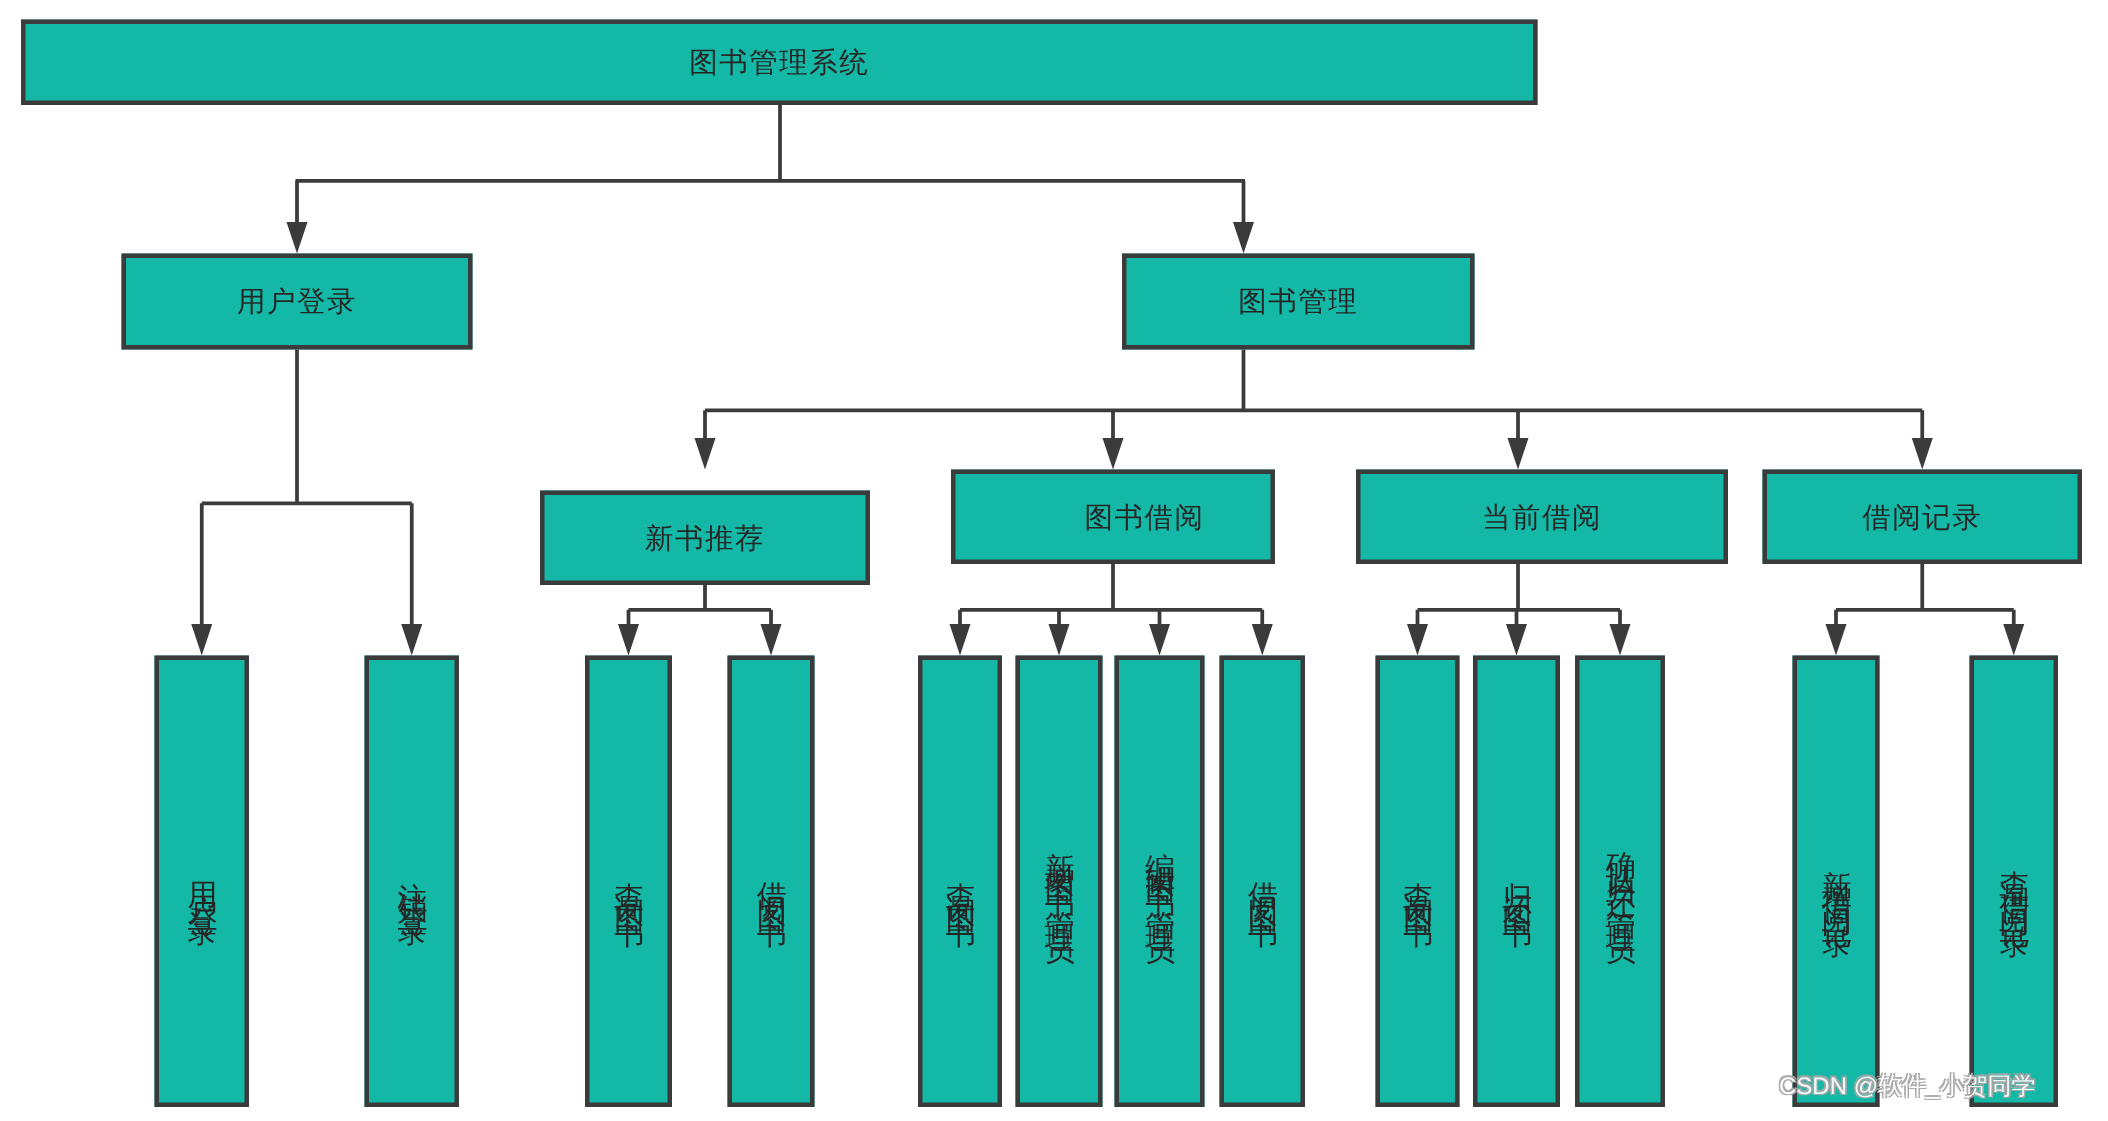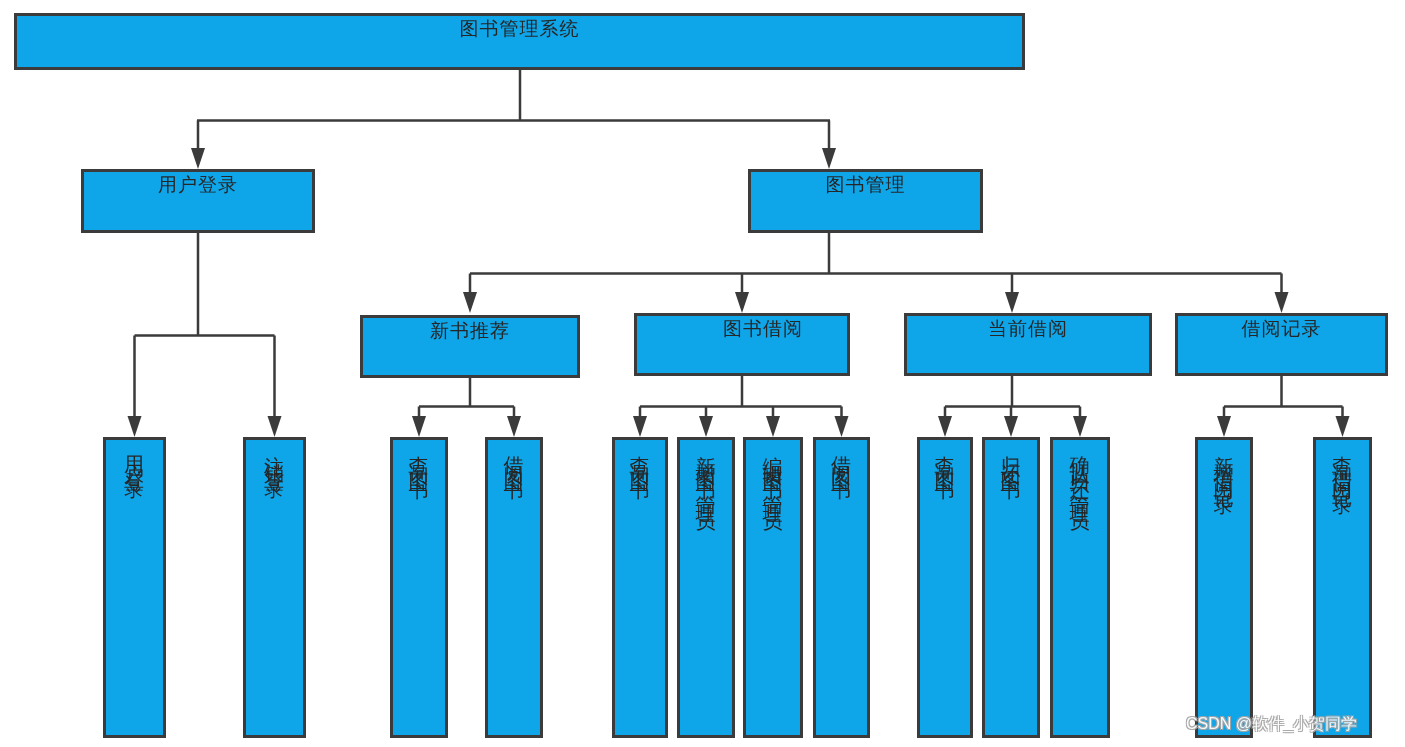--- a/index.html
+++ b/index.html
@@ -8,23 +8,23 @@
     width: 1405px;
     height: 747px;
     background: #ffffff;
     font-family: "Liberation Sans", "DejaVu Sans", sans-serif;
     overflow: hidden;
   }
   .box {
     position: absolute;
     box-sizing: border-box;
     border: 3px solid #3b3b3b;
-    background: #0ea5e9;
+    background: #14b8a6;
     display: flex;
-    align-items: flex-start;
+    align-items: center;
     justify-content: center;
     color: #262626;
   }
   .hlabel {
     font-size: 19px;
     letter-spacing: 1px;
     white-space: nowrap;
   }
   .vtext {
     writing-mode: vertical-rl;
@@ -101,21 +101,21 @@
     <span class="hlabel">图书管理系统</span>
   </div>
 
   <div class="box" style="left:81px; top:169px; width:234px; height:64px;">
     <span class="hlabel">用户登录</span>
   </div>
   <div class="box" style="left:712px; top:169px; width:235px; height:64px;margin-left:36px;">
     <span class="hlabel">图书管理</span>
   </div>
 
-  <div class="box" style="left:360px; top:315px; width:220px; height:63px;">
+  <div class="box" style="left:360px; top:327px; width:220px; height:63px;">
     <span class="hlabel">新书推荐</span>
   </div>
   <div class="box" style="left:634px; top:313px; width:216px; height:63px;padding-left:42px;">
     <span class="hlabel">图书借阅</span>
   </div>
   <div class="box" style="left:904px; top:313px; width:248px; height:63px;">
     <span class="hlabel">当前借阅</span>
   </div>
   <div class="box" style="left:1175px; top:313px; width:213px; height:63px;">
     <span class="hlabel">借阅记录</span>

